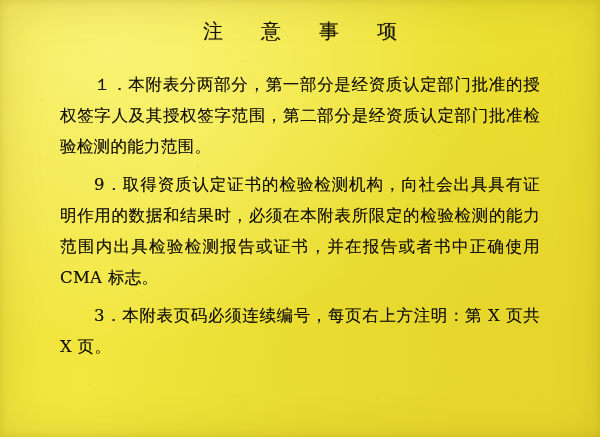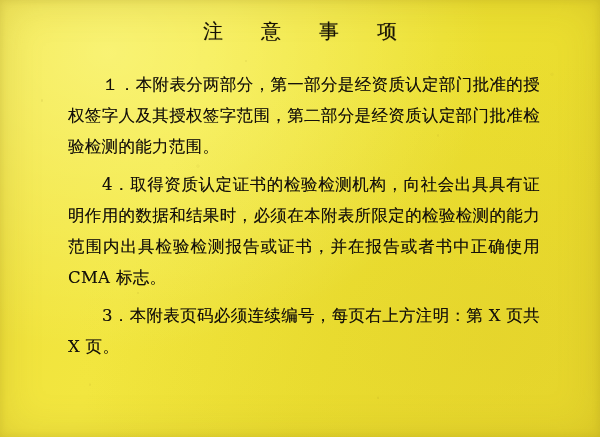--- a/index.html
+++ b/index.html
@@ -75,37 +75,37 @@
   .paragraphs {
     margin-top: 24px;
   }
   .para {
     font-family: "DejaVu Serif", "Liberation Serif", serif;
     font-size: 16.5px;
     line-height: 31px;
     color: #14100a;
     text-align: justify;
     text-justify: inter-ideograph;
-    margin: 0 0 7px 8px;
+    margin: 0 0 7px 0;
     text-indent: 34px;
     letter-spacing: 0.3px;
     text-shadow: 0 0 0.6px rgba(20,16,10,0.5);
   }
   .para:last-child {
     margin-bottom: 0;
   }
 </style>
 </head>
 <body>
 
 <div id="page">
   <div class="content">
 
     <div class="doc-title">注　意　事　项</div>
 
     <div class="paragraphs">
       <p class="para">１．本附表分两部分，第一部分是经资质认定部门批准的授权签字人及其授权签字范围，第二部分是经资质认定部门批准检验检测的能力范围。</p>
-      <p class="para">4．取得资质认定证书的检验检测机构，向社会出具具有证明作用的数据和结果时，必须在本附表所限定的检验检测的能力范围内出具检验检测报告或证书，并在报告或者书中正确使用 CMA 标志。</p>
+      <p class="para">9．取得资质认定证书的检验检测机构，向社会出具具有证明作用的数据和结果时，必须在本附表所限定的检验检测的能力范围内出具检验检测报告或证书，并在报告或者书中正确使用 CMA 标志。</p>
       <p class="para">3．本附表页码必须连续编号，每页右上方注明：第 X 页共 X 页。</p>
     </div>
 
   </div>
 </div>
 
 </body></html>

